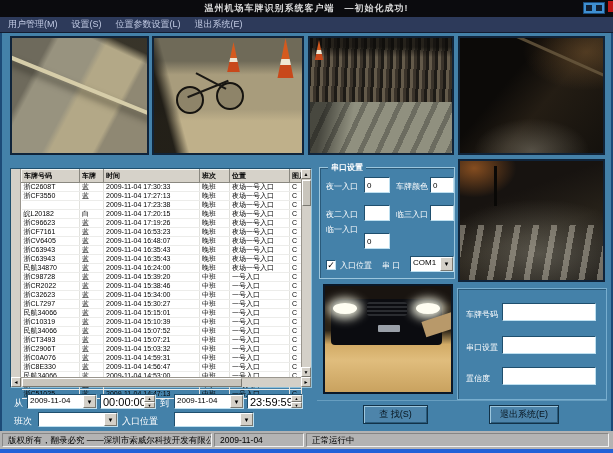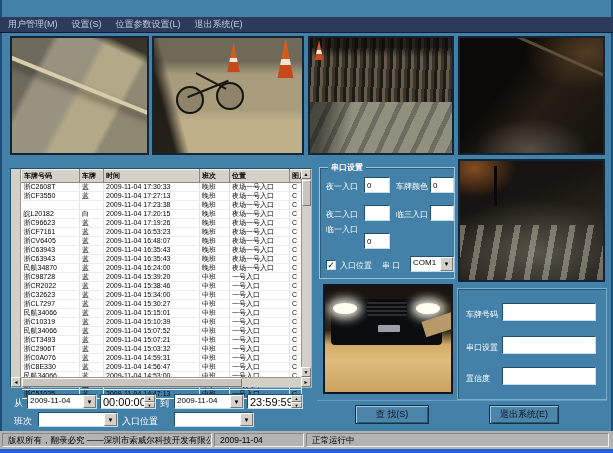--- a/index.html
+++ b/index.html
@@ -130,20 +130,28 @@
   .statusbar { position:absolute; left:-2px; top:431px; width:613px; height:18px; background:#b3b3b3; }
   .seg { position:absolute; top:2px; height:14px; border:1px solid; border-color:#868686 #f2f2f2 #f2f2f2 #868686;
          color:#000; font-size:8.5px; line-height:12px; padding-left:5px; white-space:nowrap; overflow:hidden; }
   .strip { position:absolute; left:-2px; top:449px; width:613px; height:4px; background:#2261d8; }
 </style>
 </head>
 <body>
 
 <div class="win">
 
+  <div class="titlebar">
+    <span class="title">温州机场车牌识别系统客户端　—初始化成功!</span>
+    <span class="winbtns">
+      <span class="wbtn"></span>
+      <span class="wbtn"></span>
+    </span>
+    <span class="corner-red"></span>
+  </div>
 
   <div class="menubar">
     <span class="mi">用户管理(M)</span>
     <span class="mi">设置(S)</span>
     <span class="mi">位置参数设置(L)</span>
     <span class="mi">退出系统(E)</span>
   </div>
 
   <div class="cam cam1">
     <div class="curb"></div>
@@ -467,21 +475,21 @@
     <span class="val"></span>
     <span class="dd">▼</span>
   </span>
   <span class="flabel" style="left:120px; top:415px;">入口位置</span>
   <span class="combo" style="left:172px; top:412px; width:80px; height:15px;">
     <span class="val"></span>
     <span class="dd">▼</span>
   </span>
 
   <div class="divline" style="left:315px; top:400px; width:290px;"></div>
-  <button class="btn" style="left:353px; top:405px; width:74px;">查 找(S)</button>
+  <button class="btn" style="left:361px; top:405px; width:65px;">查 找(S)</button>
   <button class="btn" style="left:487px; top:405px; width:70px;">退出系统(E)</button>
 
   <div class="statusbar">
     <span class="seg" style="left:2px; width:210px;">版权所有，翻录必究 ——深圳市索威尔科技开发有限公司</span>
     <span class="seg" style="left:214px; width:90px;">2009-11-04</span>
     <span class="seg" style="left:306px; width:303px;">正常运行中</span>
   </div>
   <div class="strip"></div>
 
 </div>

